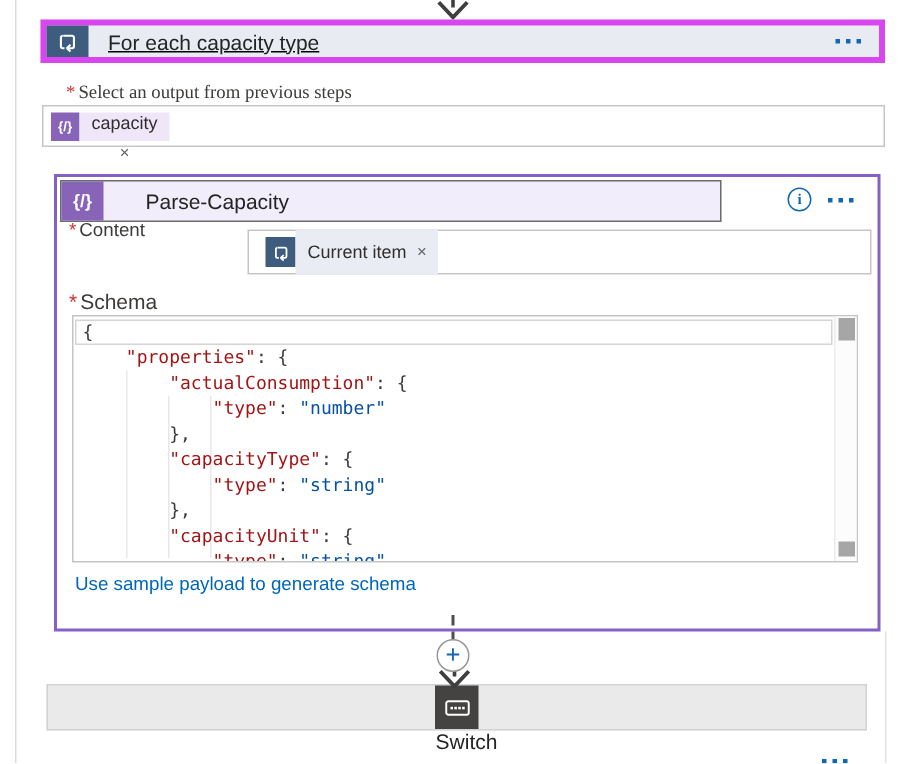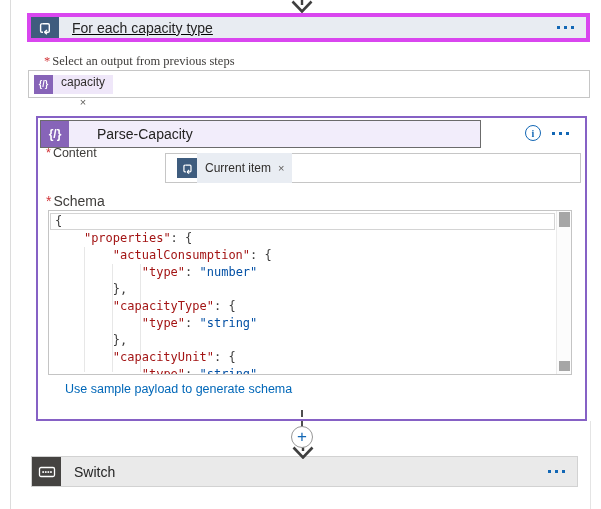--- a/index.html
+++ b/index.html
@@ -62,33 +62,33 @@
   #cur-line{position:absolute;left:1px;top:2px;width:505px;height:17px;border:1px solid #d4d4d4;box-sizing:border-box;}
   .guide{position:absolute;width:1px;background:#e7e7e7;top:36px;bottom:2px;}
   #schema-code{position:absolute;left:0;top:0;right:15px;bottom:0;overflow:hidden;padding:2px 0 0 6px;
                font-family:"DejaVu Sans Mono",monospace;font-size:12px;line-height:17px;color:#3b3b3b;}
   .code-line{white-space:pre;height:17px;}
   .seg-p{color:#3b3b3b;} .seg-k{color:var(--code-key,#a31515);} .seg-v{color:var(--code-value,#0451a5);}
   #vscroll{position:absolute;right:0;top:0;bottom:0;width:14px;background:#fcfcfc;border-left:1px solid #ebebeb;}
   #vthumb{position:absolute;right:1px;top:1px;width:11px;height:15px;background:#a6a6a6;cursor:grab;}
   #hthumb{position:absolute;right:1px;bottom:3px;width:11px;height:10px;background:#a6a6a6;cursor:grab;}
 
-  #schema-link{position:absolute;left:27px;top:264px;font-size:12.5px;color:var(--link-blue,#0067b8);cursor:pointer;}
+  #schema-link{position:absolute;left:12px;top:264px;font-size:12.5px;color:var(--link-blue,#0067b8);cursor:pointer;}
 
   
   .stub{position:absolute;width:2px;background:#4f4f4f;z-index:3;}
   #stub-a{left:301px;top:410px;height:7px;}
   #stub-b{left:301px;top:421px;height:6px;}
   #plus-btn{position:absolute;left:291px;top:426px;width:22px;height:22px;border:1px solid #979797;border-radius:50%;
             background:#fff;color:var(--action-blue,#1267b5);font-size:17px;line-height:20px;text-align:center;
             box-sizing:border-box;cursor:pointer;z-index:7;}
 
   
   #switch-bar{left:31px;top:456px;width:547px;height:31px;background:var(--switch-bg,#eaeaea);
-              border:1px solid #d2d2d2;cursor:pointer;}
+              border:1px solid #d2d2d2;cursor:pointer;flex-direction:column;}
   #switch-icon{width:29px;background:var(--switch-dark,#454341);}
 </style>
 </head>
 <body>
 
 <div id="canvas">
 
   <div id="left-edge" class="vline"></div>
   <div id="right-edge" class="vline"></div>
 

